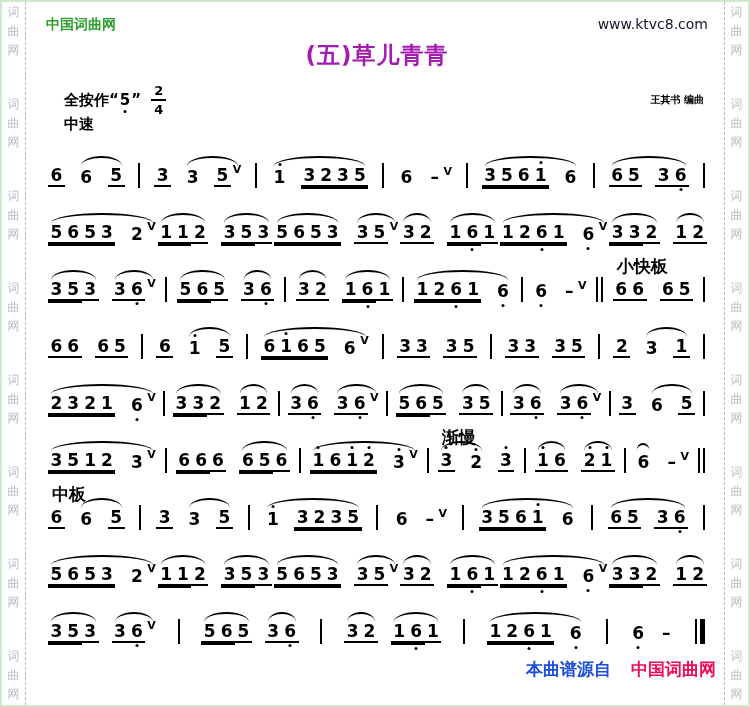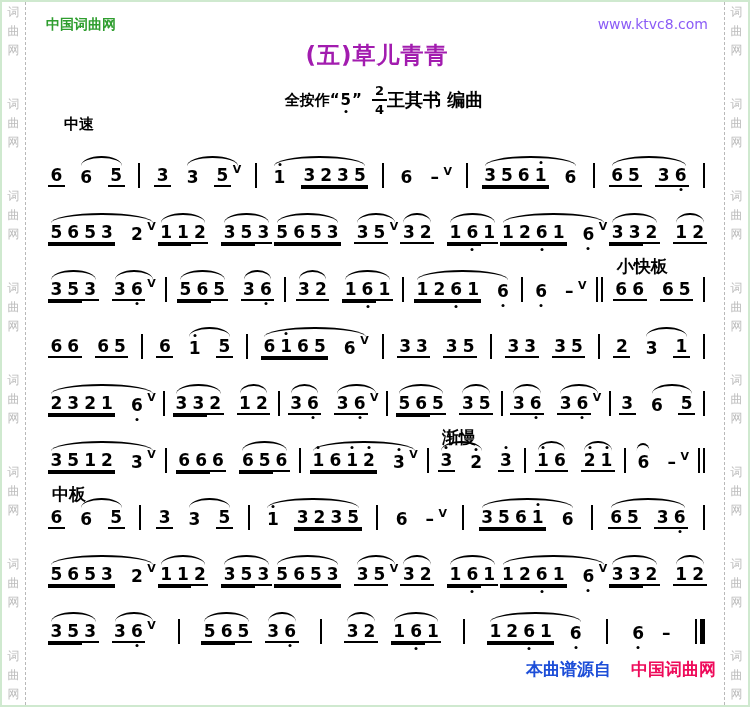--- a/index.html
+++ b/index.html
@@ -10,31 +10,31 @@
   .side{position:absolute;top:0;bottom:0;width:24px;display:flex;flex-direction:column;
     justify-content:space-between;padding:4px 0;box-sizing:border-box;z-index:1;}
   .side-left{left:0;border-right:1px dashed #b9b9b9;}
   .side-right{right:0;border-left:1px dashed #b9b9b9;}
   .bgroup{display:flex;flex-direction:column;align-items:center;gap:6px;}
   .bchar{color:#bcbcbc;font-size:12px;line-height:13px;}
   
   .content{position:absolute;left:26px;right:26px;top:0;bottom:0;padding:14px 14px 0 18px;}
   .header-row{display:flex;justify-content:space-between;align-items:flex-start;height:22px;}
   .site{font-size:14px;font-weight:bold;color:#2f9e2f;text-decoration:none;}
-  .url{font-size:14px;color:#8b5cf6;font-weight:normal;}
+  .url{font-size:14px;color:#0f172a;font-weight:normal;}
   .title{text-align:center;font-size:23px;font-weight:bold;color:#a21caf;margin:2px 0 14px 0;letter-spacing:1px;}
-  .tuning-row{display:flex;justify-content:center;align-items:center;padding:0 4px 0 18px;height:30px;}
+  .tuning-row{display:flex;justify-content:space-between;align-items:center;padding:0 4px 0 18px;height:30px;}
   .tuning{font-size:15px;font-weight:bold;display:flex;align-items:center;}
   .tnote{position:relative;display:inline-block;padding:0 1px;}
   .tnote::after{content:"";position:absolute;left:50%;transform:translateX(-50%);bottom:-4px;
     width:3px;height:3px;border-radius:50%;background:#000;}
   .frac{display:inline-block;text-align:center;font-size:13px;font-weight:bold;margin-left:10px;line-height:1;}
   .frac .num{display:block;border-bottom:2px solid #000;padding:0 3px 2px;}
   .frac .den{display:block;padding-top:2px;}
-  .arranger{font-size:18px;font-weight:bold;}
+  .arranger{font-size:10px;font-weight:bold;}
   .tempo{font-size:15px;font-weight:bold;padding-left:18px;height:20px;margin-bottom:4px;}
   
   .score{padding:14px 2px 0 2px;}
   .line{display:flex;justify-content:space-between;align-items:flex-end;height:34px;margin-bottom:23px;}
   .meas{display:inline-flex;align-items:flex-end;gap:13px;position:relative;}
   .meas-label{position:absolute;top:-15px;left:4px;font-size:17px;font-weight:bold;white-space:nowrap;}
   .grp{position:relative;display:inline-flex;align-items:flex-end;padding-top:9px;}
   .grp.arc::before{content:"";position:absolute;top:0;left:3px;right:3px;height:8px;
     border-top:2px solid #000;border-radius:50% 50% 0 0/100% 100% 0 0;}
   .note{position:relative;display:inline-block;font-size:17px;font-weight:bold;

